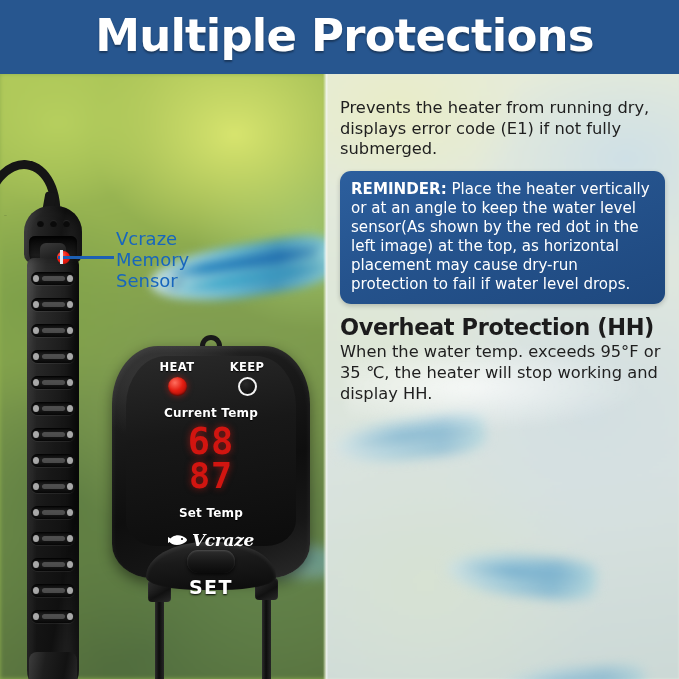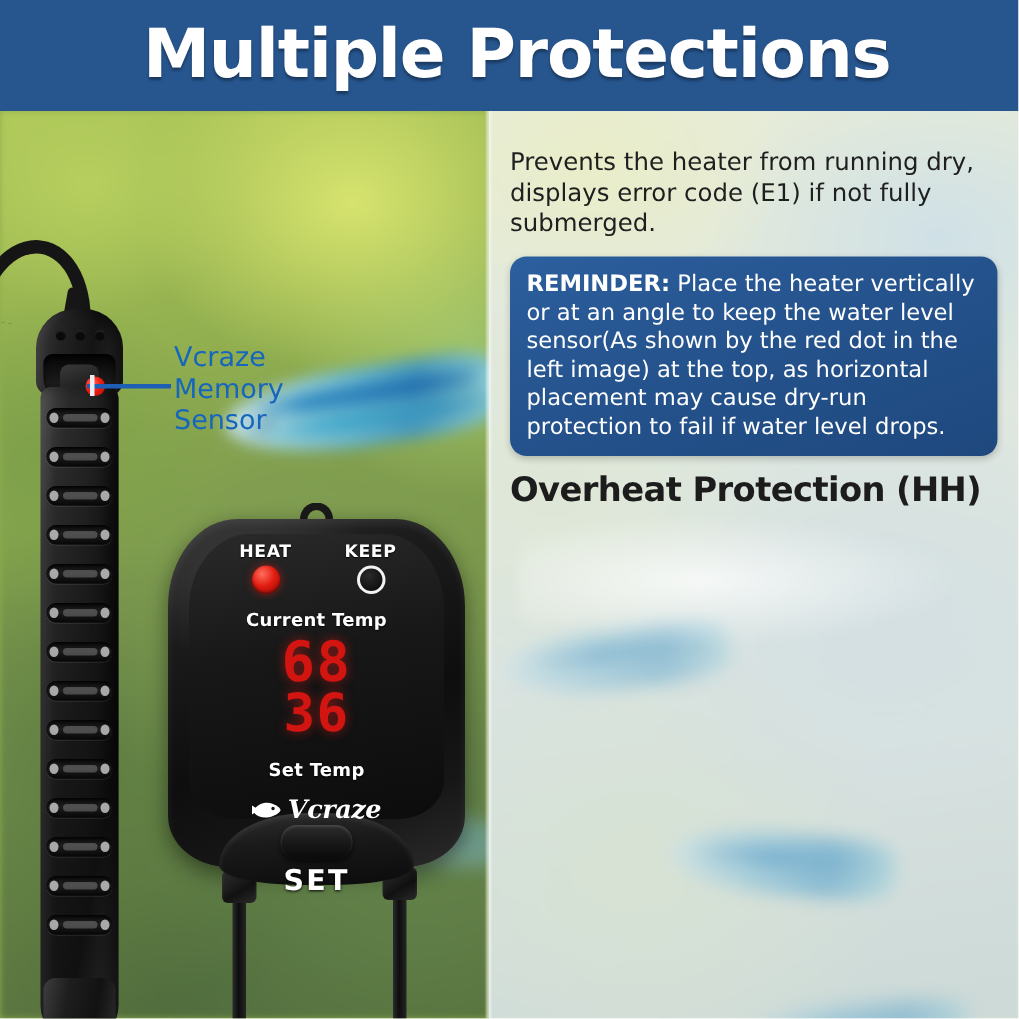--- a/index.html
+++ b/index.html
@@ -627,21 +627,21 @@
         <div class="lamp keep">
           <div class="lamp-label">KEEP</div>
           <div class="lamp-dot off"></div>
         </div>
       </div>
 
       <div id="current-temp-label">Current Temp</div>
 
       <div id="led-area">
         <div class="led-num">68</div>
-        <div class="led-num set">36</div>
+        <div class="led-num set">87</div>
       </div>
 
       <div id="set-temp-label">Set Temp</div>
 
       <div id="brand">
         <span id="brand-mark">
           <svg width="20" height="14" viewBox="0 0 20 14">
             <path d="M1 8 C3 3, 9 1, 14 3 C17 4, 19 6, 19 7 C19 8, 17 10, 14 11 C9 13, 3 12, 1 8 Z" fill="#ffffff"></path>
             <path d="M0 4 L5 7 L0 10 Z" fill="#ffffff"></path>
             <circle cx="14" cy="6" r="1.1" fill="#111111"></circle>
@@ -684,19 +684,20 @@
       <div class="sec" style="margin-top:0">
         <div class="sec-body">Prevents the heater from running dry, displays error code (E1) if not fully submerged.</div>
       </div>
 
       <div id="reminder-box">
         <div id="reminder-text"><b>REMINDER:</b><span> Place the heater vertically or at an angle to keep the water level sensor(As shown by the red dot in the left image) at the top, as horizontal placement may cause dry-run protection to fail if water level drops.</span></div>
       </div>
 
       <div class="sec" style="margin-top:0">
         <div class="sec-title">Overheat Protection (HH)</div>
+        <div class="sec-body">When the water temp. exceeds 95°F or 35 ℃, the heater will stop working and display HH.</div>
       </div>
 
 
     </div>
   </div>
 
 </div>
 
 </body></html>

